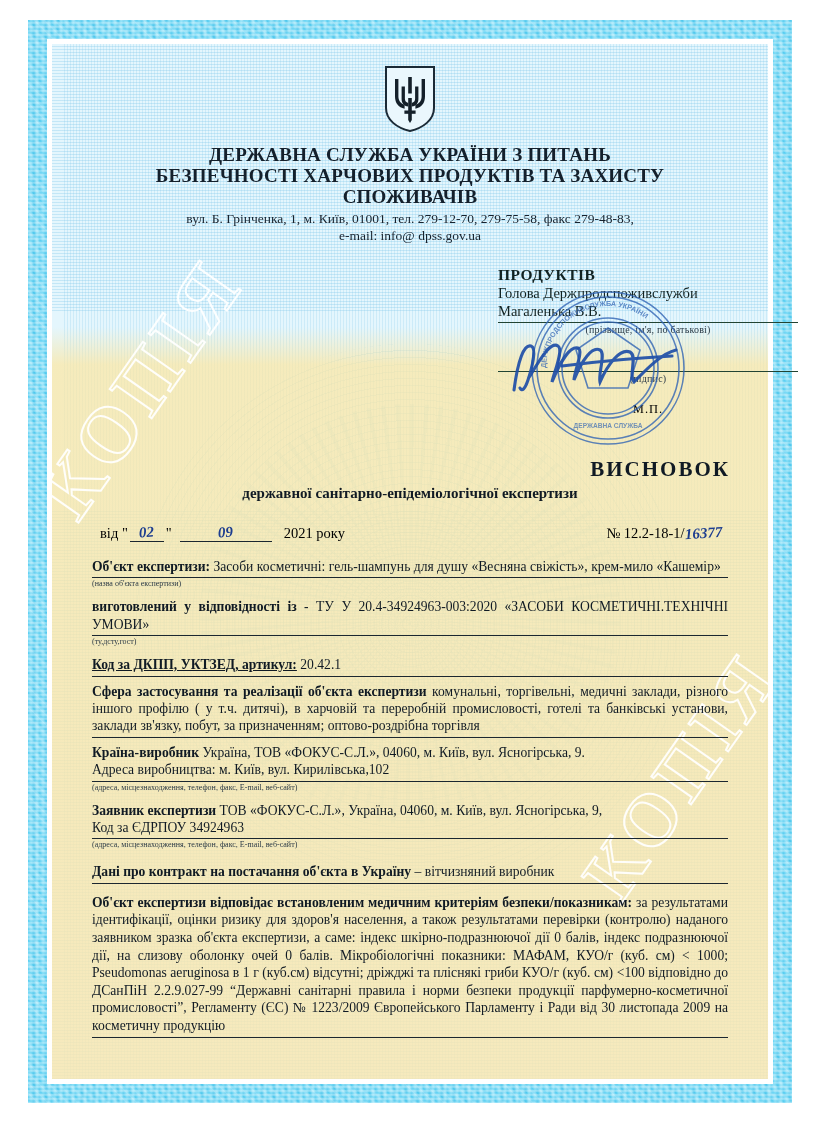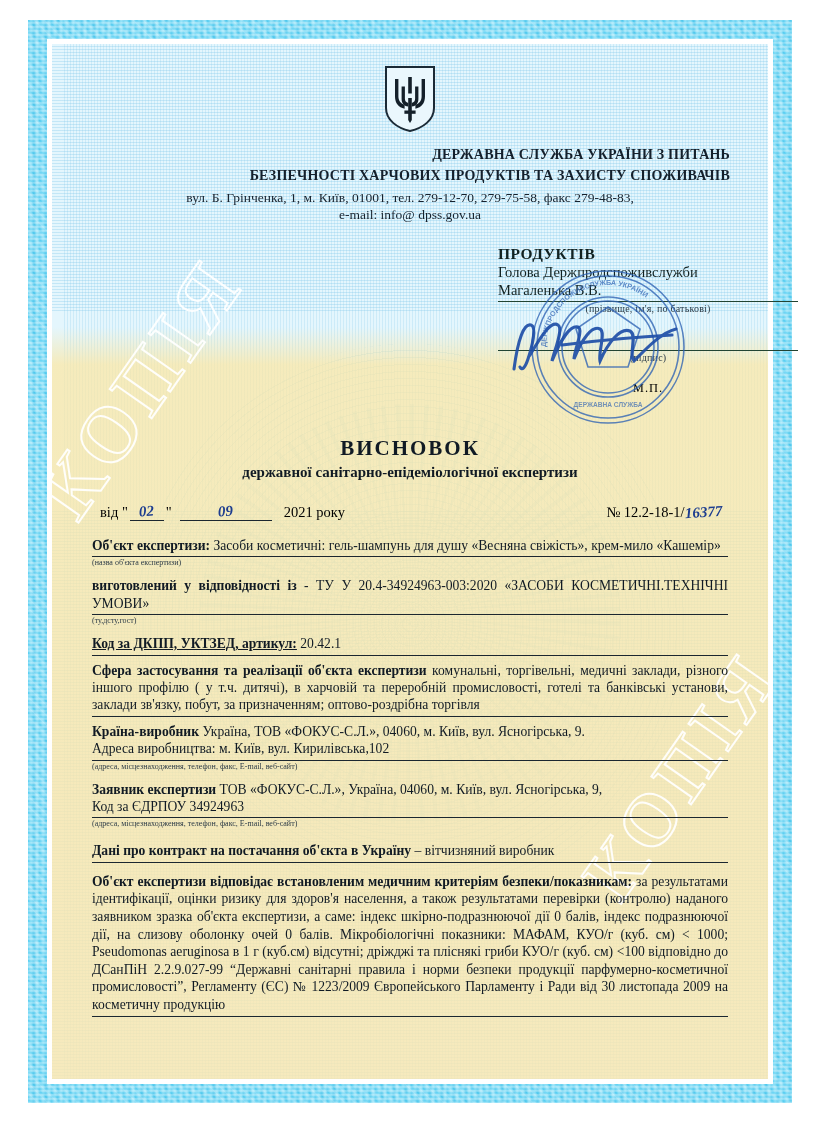--- a/index.html
+++ b/index.html
@@ -97,23 +97,23 @@
   
   .content{
     position:absolute;left:62px;right:62px;top:44px;
     z-index:6;
   }
 
   .emblem{ width:100%; text-align:center; margin-bottom:6px; }
   .emblem svg{ display:inline-block; }
 
   .org-title{
-    text-align:right;
+    text-align:center;
     font-weight:700;
-    font-size:14px;
+    font-size:19px;
     line-height:21px;
     letter-spacing:.2px;
     color:#14202c;
   }
   .org-contact{
     text-align:center;
     font-size:13.5px;
     line-height:17px;
     margin-top:3px;
     color:#16222e;
@@ -143,21 +143,21 @@
   }
   .signature{
     position:absolute;
     left:6px;top:66px;
     width:210px;height:70px;
     pointer-events:none;
   }
 
   
   .doc-title{
-    text-align:center;
+    text-align:right;
     margin-top:40px;
     font-weight:700;
     font-size:21px;
     letter-spacing:2px;
     color:#101a24;
   }
   .doc-sub{
     text-align:center;
     font-weight:700;
     font-size:15px;

